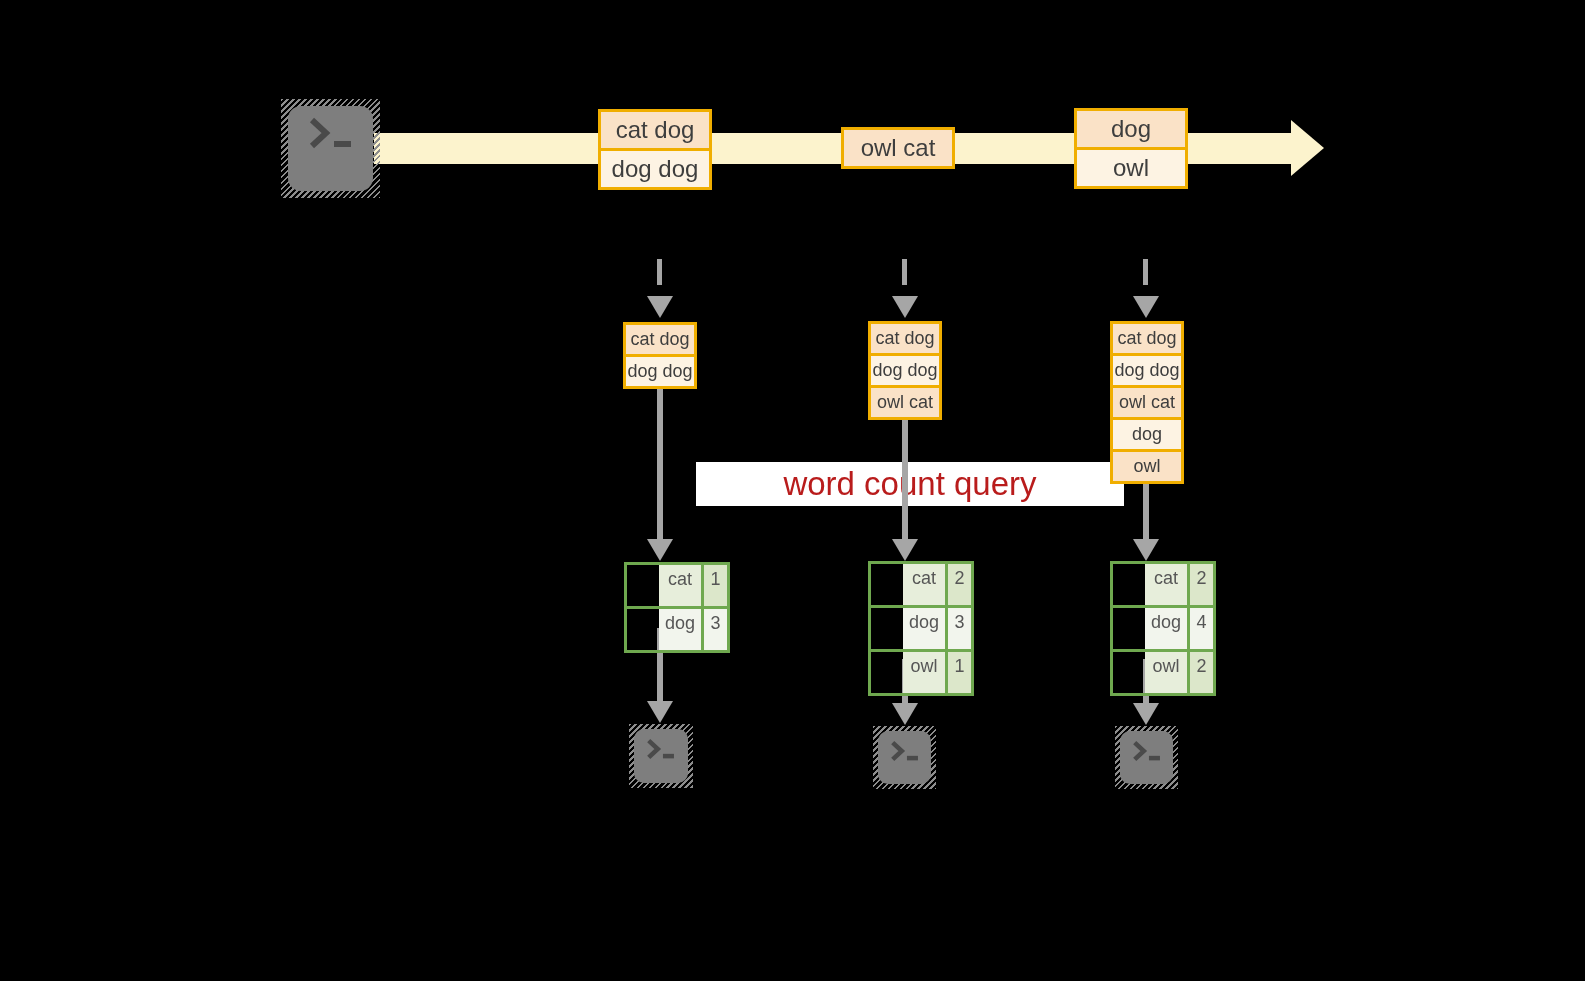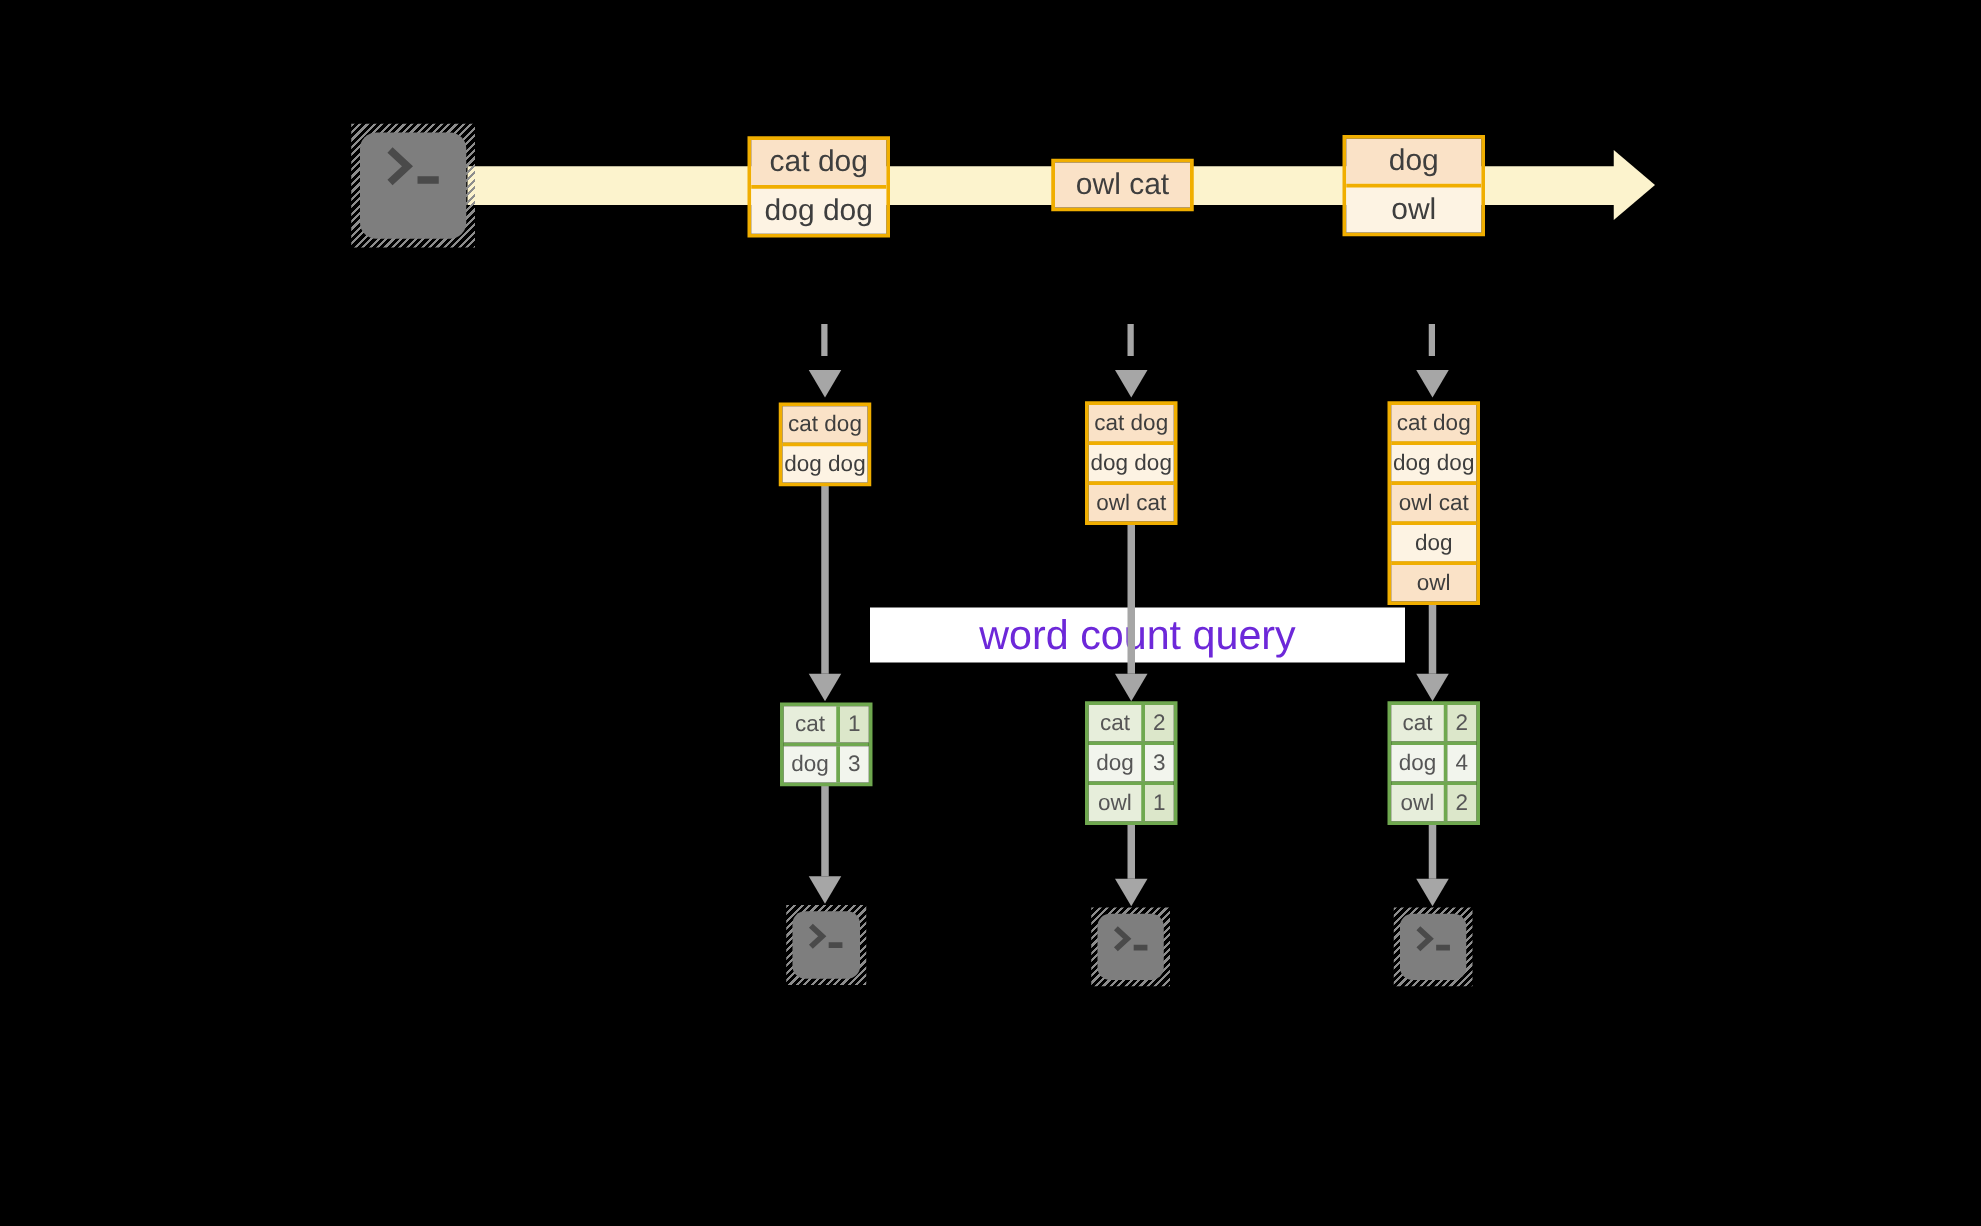--- a/index.html
+++ b/index.html
@@ -17,40 +17,40 @@
   .erow{height:36px;line-height:36px;text-align:center;font-size:24px;color:#3E3E3E;}
   .erow + .erow{border-top:3px solid #F0AE00;}
   .bbox{position:absolute;width:68px;border:3px solid #F0AE00;z-index:6;}
   .brow{height:29px;line-height:29px;text-align:center;font-size:18px;color:#3E3E3E;}
   .brow + .brow{border-top:3px solid #F0AE00;}
   .fa{background:#FAE2C7;}
   .fb{background:#FDF3E3;}
 
   
   .gtable{position:absolute;border:3px solid #6FA84F;z-index:6;}
-  .grow{display:flex;height:29px;line-height:29px;}
+  .grow{display:flex;height:41px;line-height:29px;padding-left:32px;}
   .grow + .grow{border-top:3px solid #6FA84F;}
   .gword{width:42px;text-align:center;font-size:18px;color:#565656;border-right:3px solid #6FA84F;}
   .gnum{width:23px;text-align:center;font-size:18px;color:#565656;}
   .ga .gword{background:#E7EEDB;}
   .ga .gnum{background:#DCE7CA;}
   .gb .gword,.gb .gnum{background:#F2F5ED;}
 
   
   .shaft{position:absolute;width:6px;background:#A6A6A6;z-index:4;}
   .dash{position:absolute;width:5px;z-index:4;
         background:repeating-linear-gradient(to bottom,#A6A6A6 0 26px,transparent 26px 38px);}
   .ahead{position:absolute;width:0;height:0;z-index:4;
          border-left:13px solid transparent;border-right:13px solid transparent;
          border-top:22px solid #A6A6A6;}
 
   
   .banner{position:absolute;left:696px;top:462px;width:428px;height:44px;background:#FFFFFF;
           z-index:2;display:flex;align-items:center;justify-content:center;
-          font-size:33px;color:#6d28d9;margin-top:24px;}
+          font-size:33px;color:#b91c1c;}
 
   
   .term{position:absolute;z-index:3;
         background:repeating-linear-gradient(135deg,#8D8D8D 0 1.8px,transparent 1.8px 4.2px);}
   .term-in{position:absolute;background:#7E7E7E;display:flex;justify-content:center;
            align-items:flex-start;}
   .term-big .term-in{inset:7px;border-radius:13px;}
   .term-sm  .term-in{inset:5px;border-radius:10px;}
   .term-big svg{margin-top:10px;}
   .term-sm  svg{margin-top:9px;}

